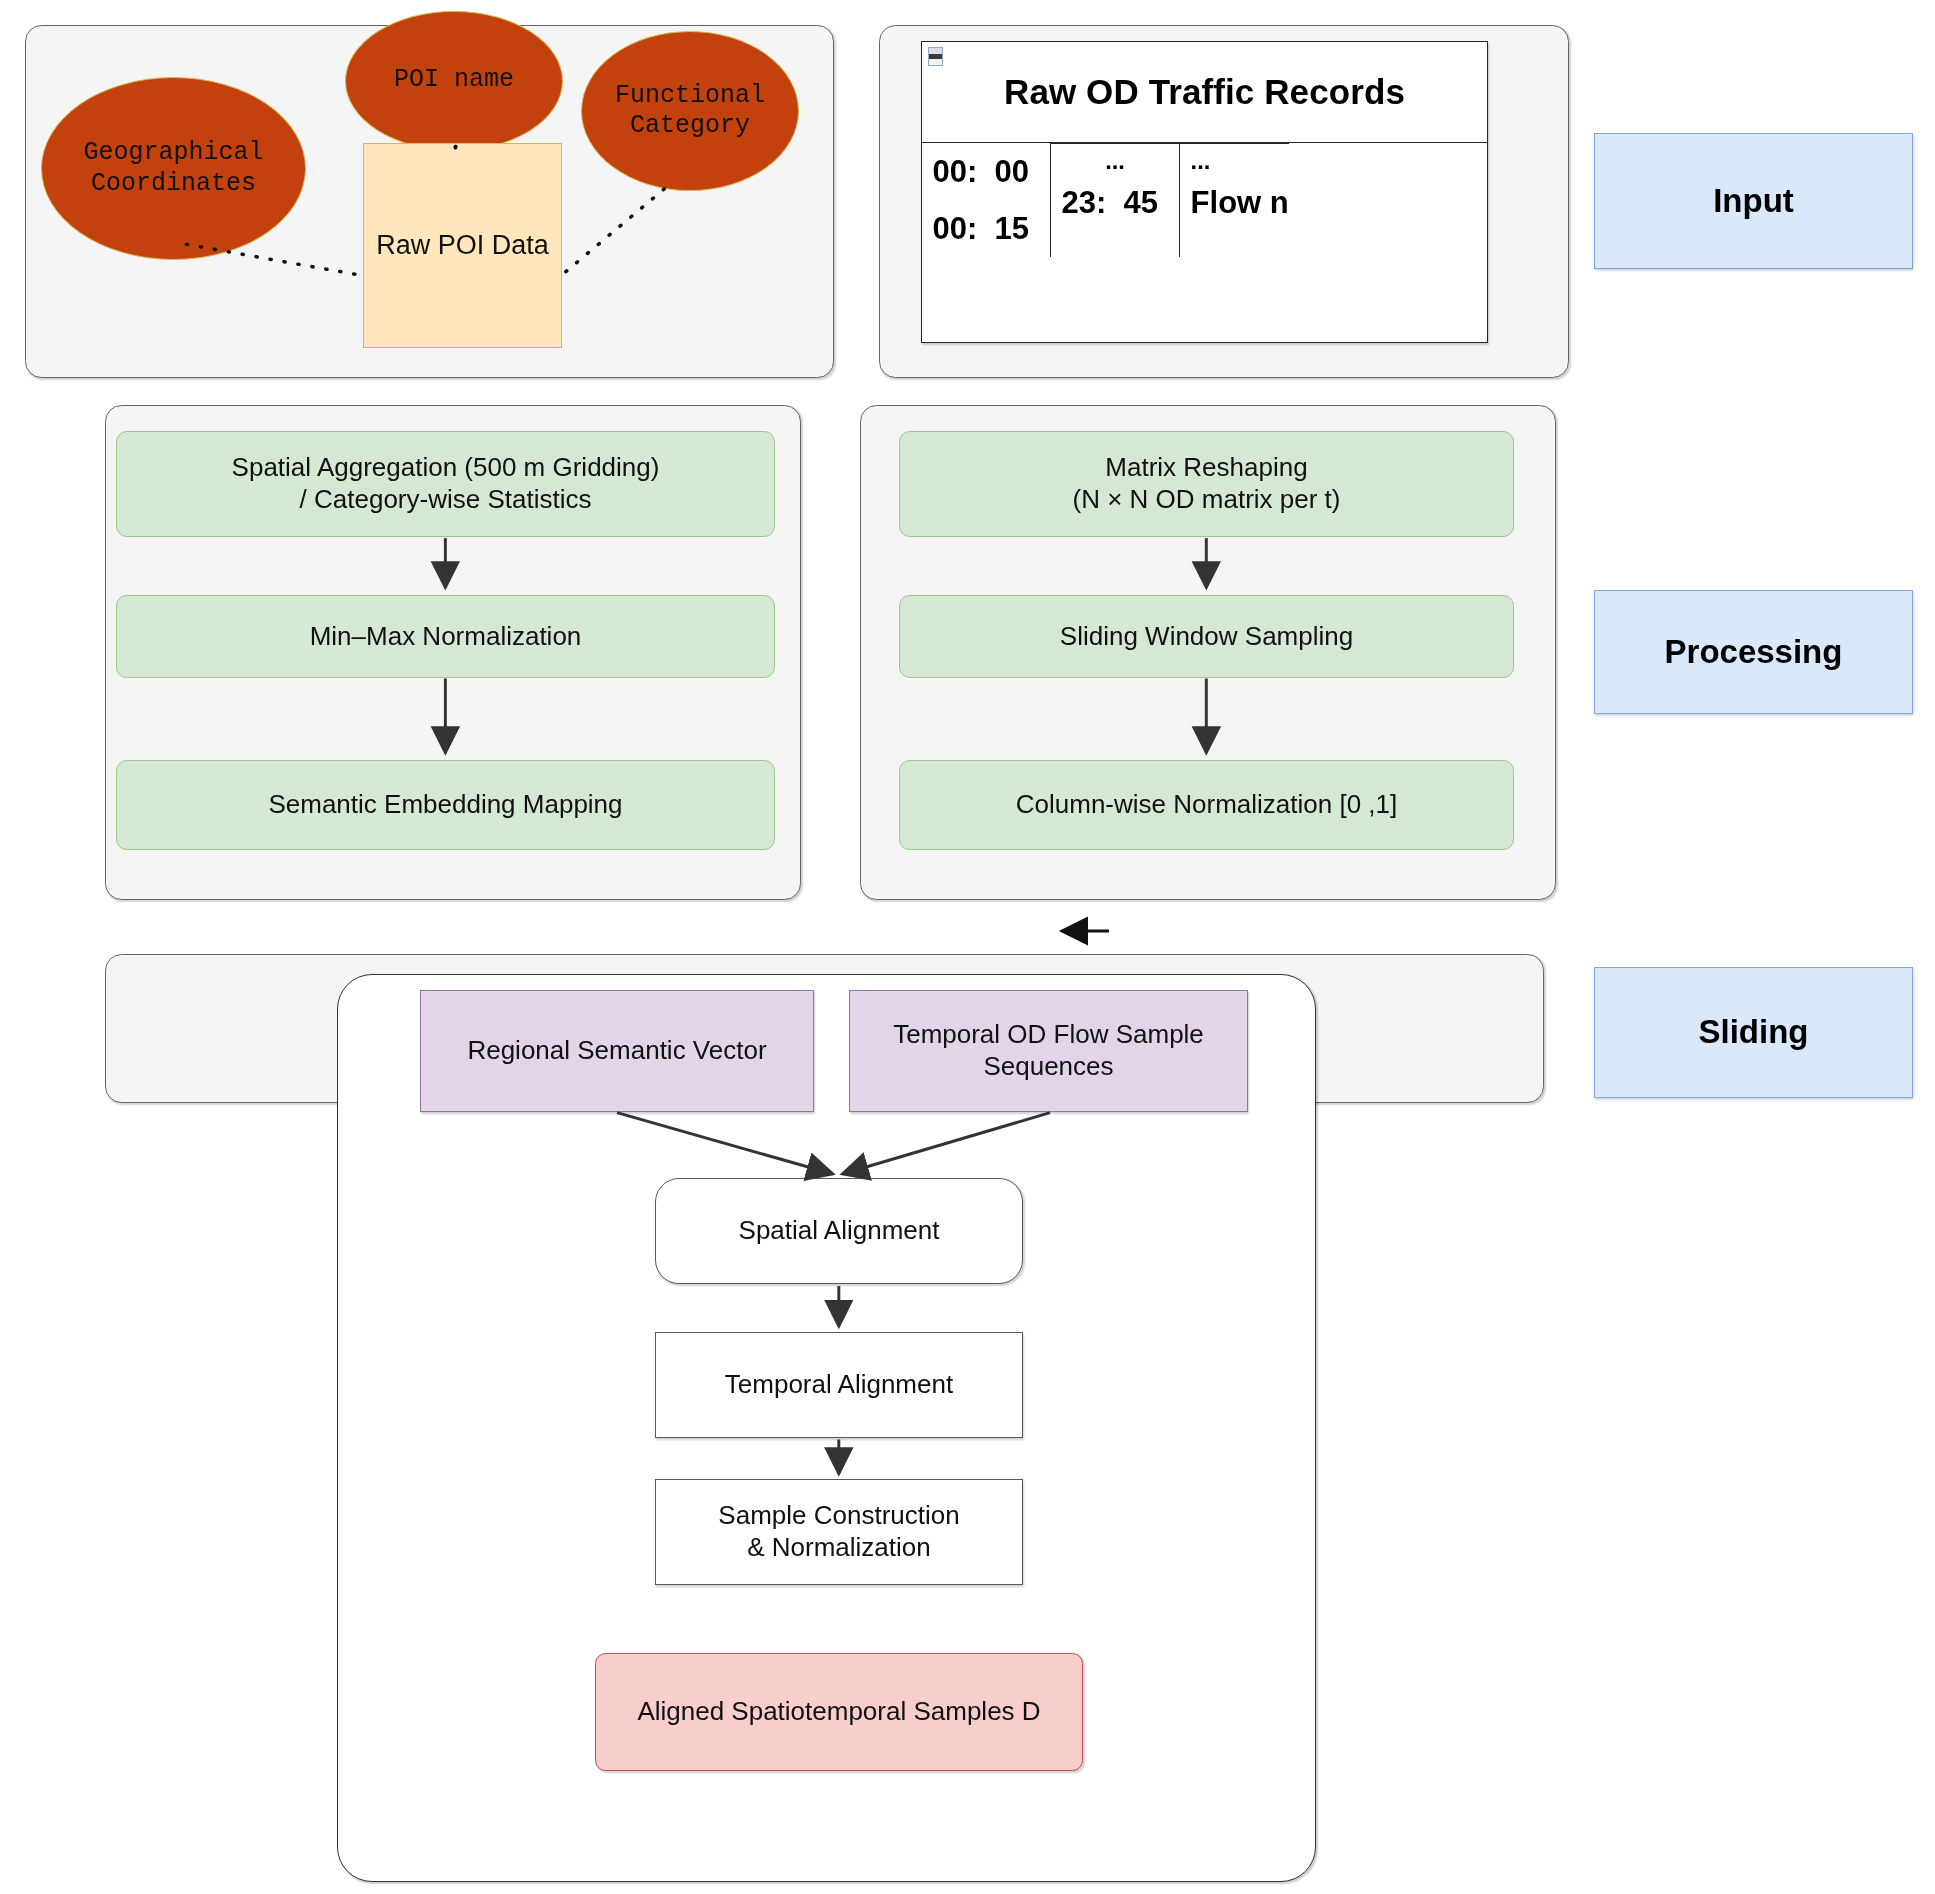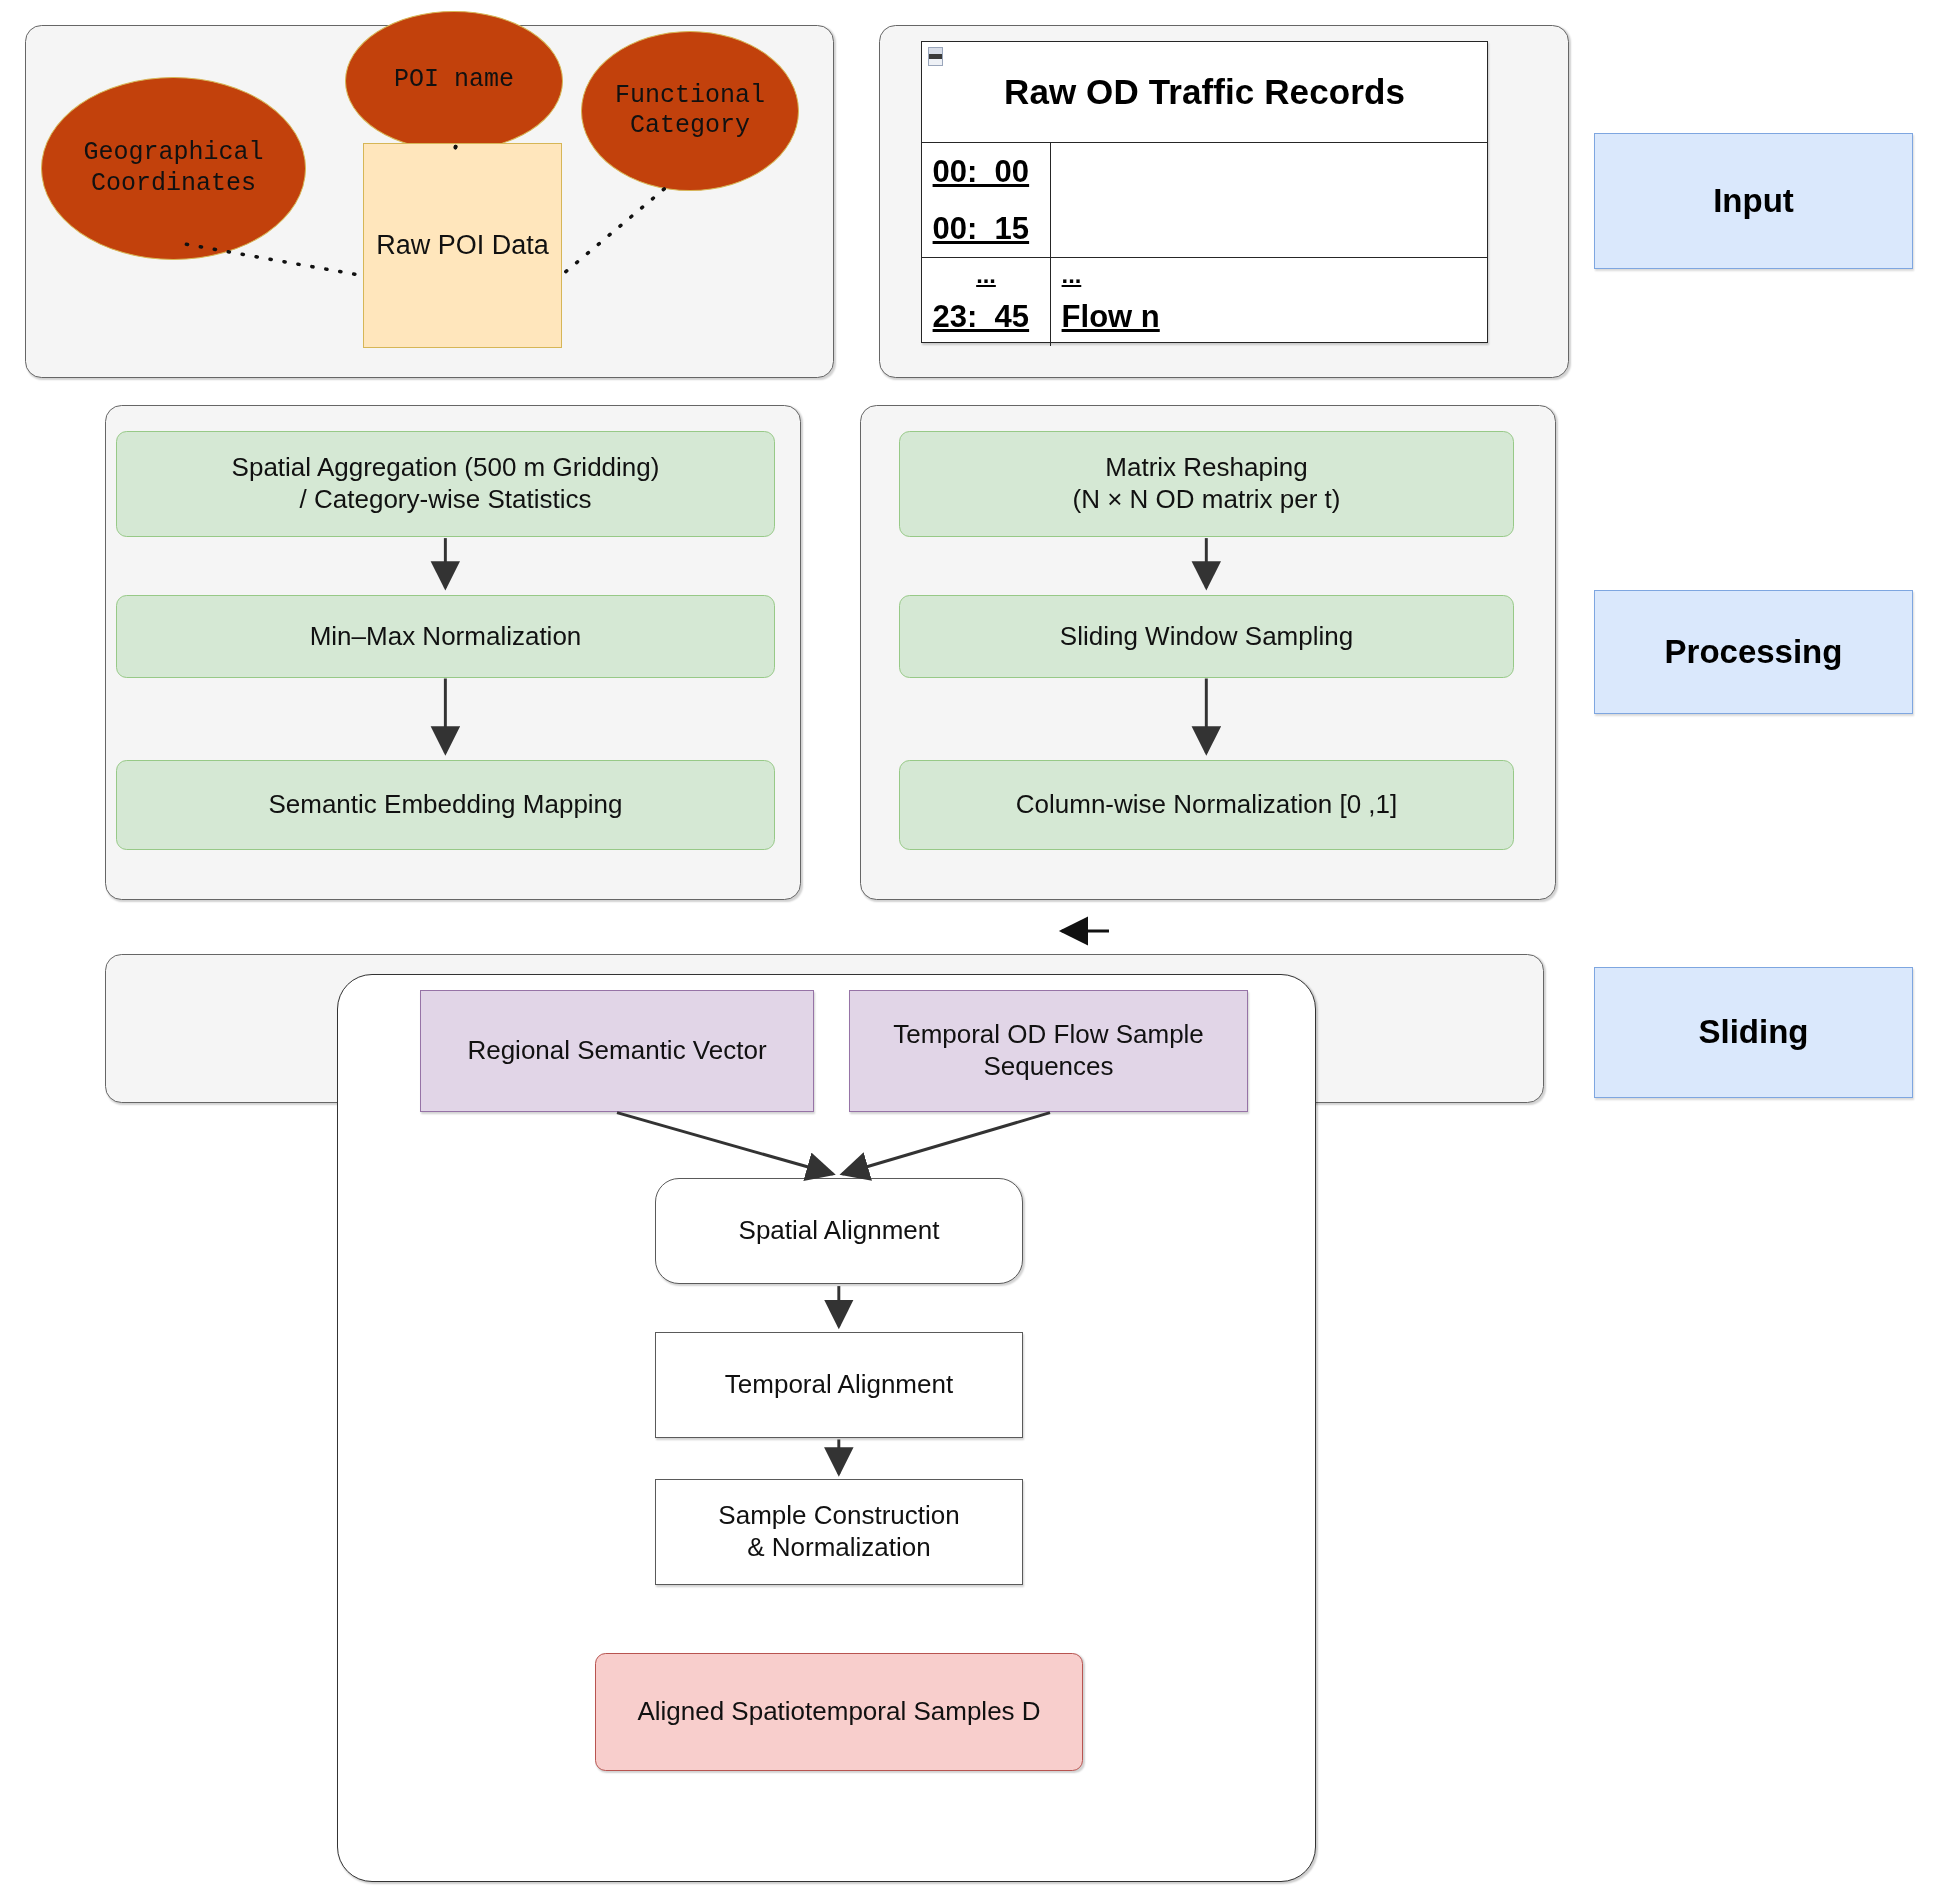--- a/index.html
+++ b/index.html
@@ -39,21 +39,21 @@
 
   
   .od-table{background:#ffffff;border:1.8px solid #262626;box-sizing:border-box;
        box-shadow:1.2px 1.8px 1.8px rgba(0,0,0,.18);}
   .od-title{height:100px;border-bottom:1.8px solid #262626;position:relative;
        display:flex;align-items:center;justify-content:center;
        font-size:35px;font-weight:bold;letter-spacing:0.1px;}
   .od-icon{position:absolute;left:5.9px;top:4.7px;width:15.3px;height:19px;
        background:linear-gradient(#d8dde8 0 34%,#3a3a3a 34% 62%,#eef1f6 62% 100%);
        border:1.2px solid #9aa6bb;box-sizing:border-box;}
-  .od-body{display:flex;flex-direction:column;text-decoration:underline;}
+  .od-body{display:flex;flex-direction:row;}
   .od-rowgrp{display:flex;}
   .od-rowgrp + .od-rowgrp{border-top:1.8px solid #262626;}
   .od-col-l{width:129px;border-right:1.8px solid #262626;box-sizing:border-box;}
   .od-col-r{flex:1;box-sizing:border-box;}
   .od-cell{font-size:31px;font-weight:bold;padding:10.6px 0 10.6px 10.6px;
        white-space:pre;}
   .od-cell.ul span{border-bottom:2.4px solid #777;padding-bottom:1.2px;}
   .od-dots{font-size:23.6px;font-weight:bold;padding:3.5px 0 0 10.6px;}
   .od-dots.c{text-align:center;padding-left:0;}
 

